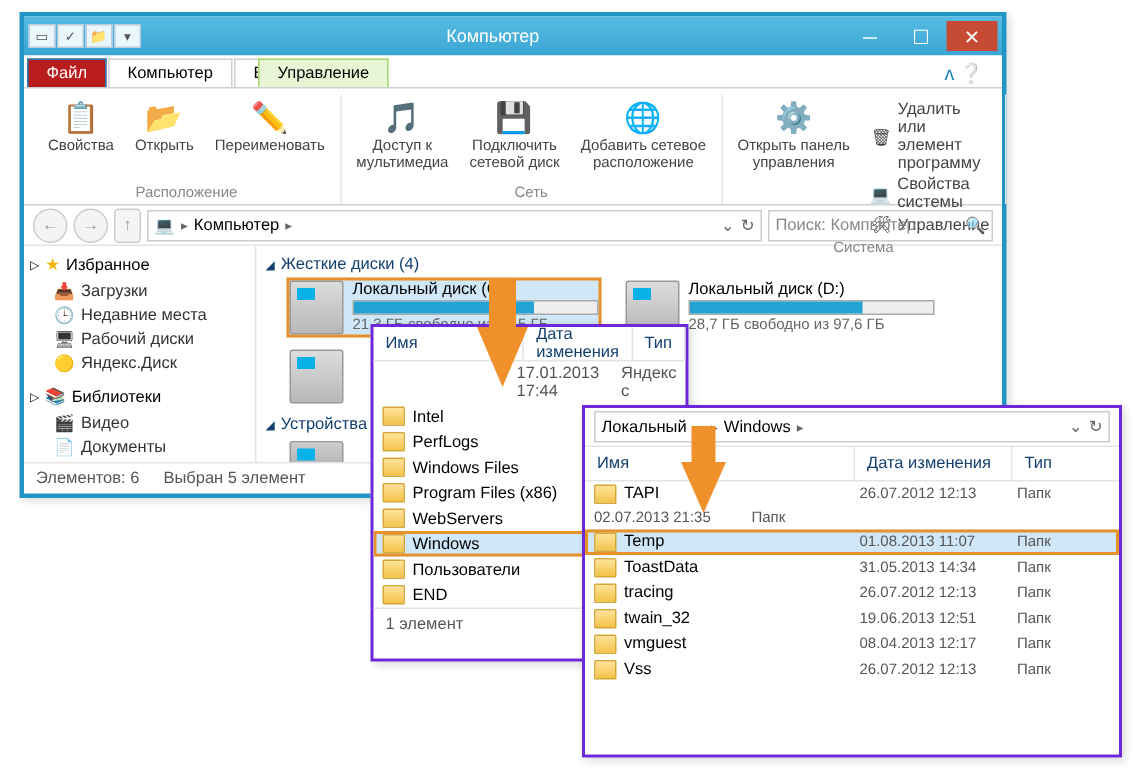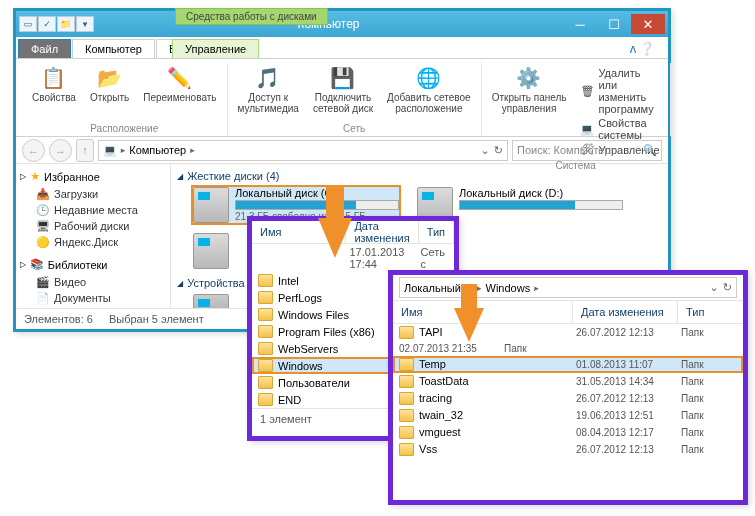--- a/index.html
+++ b/index.html
@@ -9,21 +9,21 @@
 .titlebar{height:26px;background:linear-gradient(#56bce2,#3ba5d4);display:flex;align-items:center;padding:0 3px;color:#fff}
 .tb-icons{display:flex;gap:1px}
 .tb-ico{width:18px;height:16px;background:#eaf6fb;border:1px solid #bcd;display:flex;align-items:center;justify-content:center;font-size:9px;color:#555}
 .tool-context{position:absolute;left:159px;top:-3px;background:#a5d66f;color:#444;font-size:10px;padding:2px 10px;border:1px solid #8bc34a}
 .wtitle{flex:1;text-align:center;font-size:12px}
 .wbtns{display:flex}
 .wbtn{width:34px;height:20px;display:flex;align-items:center;justify-content:center;color:#fff;font-size:13px}
 .wbtn.close{background:#c74a34}
 .tabs{height:22px;display:flex;align-items:flex-end;background:#fff;border-bottom:1px solid #d0d0d0;padding-left:2px;gap:1px;position:relative}
 .tab{padding:3px 12px;border:1px solid #d0d0d0;border-bottom:none;background:#fff;font-size:11px}
-.tab.f{background:#737373;color:#fff;border-color:#1e80b6}
+.tab.f{background:#b91c1c;color:#fff;border-color:#1e80b6}
 .tab.ctx{position:absolute;left:156px;background:#e7f5d4;border-color:#a8d670}
 .help{margin-left:auto;margin-right:6px;color:#1e80b6;font-size:13px;padding:2px 6px}
 .ribbon{height:78px;border-bottom:1px solid #d0d0d0;display:flex;padding:4px 6px 0;background:#fff}
 .rgroup{display:flex;flex-direction:column;align-items:center;border-right:1px solid #e4e4e4;padding:0 4px}
 .rrow{display:flex;gap:2px}
 .rbtn{display:flex;flex-direction:column;align-items:center;padding:2px 6px;cursor:pointer}
 .rbtn .ric{width:26px;height:26px;display:flex;align-items:center;justify-content:center;font-size:20px}
 .rbtn span{font-size:10px;color:#444;text-align:center;line-height:11px;margin-top:1px}
 .rlabel{font-size:10px;color:#888;margin-top:auto;padding-bottom:2px}
 .syslinks{display:flex;flex-direction:column;gap:2px;padding:4px 6px;font-size:10px}
@@ -47,21 +47,21 @@
 .drive.sel{background:#cfe7f7;border:2px solid #e8912a;padding:0}
 .dico{width:36px;height:36px;background:linear-gradient(#dcdcdc,#b8b8b8);border:1px solid #999;border-radius:2px;position:relative}
 .dico::after{content:"";position:absolute;left:4px;top:4px;width:12px;height:8px;background:#06b2e8}
 .dinfo{display:flex;flex-direction:column;gap:1px;flex:1}
 .dbar{height:10px;border:1px solid #aaa;background:#eee;position:relative}
 .dbar i{position:absolute;left:0;top:0;bottom:0;background:#23a3d4}
 .d1 i{width:74%}.d2 i{width:71%}
 .dfree{font-size:10px;color:#666}
 .status{height:21px;border-top:1px solid #e4e4e4;display:flex;align-items:center;padding:0 8px;gap:16px;font-size:10px;color:#555}
 
-.panel{position:absolute;background:#fff;border:5px solid #6d28d9;box-shadow:2px 2px 6px rgba(0,0,0,.15)}
+.panel{position:absolute;background:#fff;border:2px solid #6d28d9;box-shadow:2px 2px 6px rgba(0,0,0,.15)}
 .p2{left:247px;top:216px;width:212px;height:225px}
 .phead{height:23px;border-bottom:1px solid #e4e4e4;display:flex;align-items:center;font-size:11px;color:#13406e}
 .phead .col{padding:0 8px;border-right:1px solid #e4e4e4;height:100%;display:flex;align-items:center}
 .plist{overflow:hidden}
 .prow{display:flex;align-items:center;gap:5px;padding:2px 6px;font-size:11px}
 .prow.sel{background:#cfe7f7;border:2px solid #e8912a;padding:0 4px}
 .fico{width:15px;height:13px;background:linear-gradient(#ffe39a,#f3c34a);border:1px solid #d6a838;border-radius:1px}
 .pstat{height:20px;border-top:1px solid #e4e4e4;padding:0 8px;font-size:10px;color:#555;display:flex;align-items:center}
 
 .p3{left:388px;top:270px;width:360px;height:235px}
@@ -75,21 +75,20 @@
 .arrow{position:absolute;width:0;height:0}
 .ar1{left:318px;top:218px;border-left:17px solid transparent;border-right:17px solid transparent;border-top:40px solid #f0902a}
 .ar1::before{content:"";position:absolute;left:-9px;top:-72px;width:18px;height:34px;background:#f0902a}
 .ar2{left:454px;top:308px;border-left:15px solid transparent;border-right:15px solid transparent;border-top:34px solid #f0902a}
 .ar2::before{content:"";position:absolute;left:-8px;top:-58px;width:16px;height:26px;background:#f0902a}
 </style>
 </head>
 <body>
 
 <div class="window win1">
-  <div class="tool-context">Средства работы с дисками</div>
   <div class="titlebar">
     <div class="tb-icons">
       <div class="tb-ico">▭</div>
       <div class="tb-ico">✓</div>
       <div class="tb-ico">📁</div>
       <div class="tb-ico">▾</div>
     </div>
     <div class="wtitle">Компьютер</div>
     <div class="wbtns">
       <div class="wbtn">─</div>
@@ -145,21 +144,21 @@
     <div class="rgroup">
       <div class="rrow">
         <div class="rbtn">
             <div class="ric">⚙️</div>
             <span style="white-space:pre">Открыть панель
 управления</span>
           </div>
         <div class="syslinks">
           <div>
               <span>🗑</span>
-              <span>Удалить или изменить программу</span>
+              <span>Удалить или элемент программу</span>
             </div>
           <div>
               <span>💻</span>
               <span>Свойства системы</span>
             </div>
           <div>
               <span>🛠</span>
               <span>Управление</span>
             </div>
         </div>
@@ -241,20 +240,21 @@
             <span class="dfree">21,3 ГБ свободно из 82,5 ГБ</span>
           </div>
         </div>
         <div class="drive d2">
           <div class="dico"></div>
           <div class="dinfo">
             <span>Локальный диск (D:)</span>
             <div class="dbar">
                 <i></i>
               </div>
+            <span class="dfree">28,7 ГБ свободно из 97,6 ГБ</span>
           </div>
         </div>
       </div>
       <div class="drives">
         <div class="drive" style="width:100px">
             <div class="dico"></div>
           </div>
         <div class="drive" style="width:100px">
             <div class="dico"></div>
           </div>
@@ -278,21 +278,21 @@
 
 <div class="panel p2">
   <div class="phead">
     <div class="col" style="width:110px">Имя</div>
     <div class="col" style="flex:1">Дата изменения</div>
     <div class="col">Тип</div>
   </div>
   <div style="display:flex;padding:2px 6px;color:#555;font-size:10px">
     <span style="width:110px"></span>
       <span>17.01.2013 17:44</span>
-    <span style="margin-left:auto">Сеть с</span>
+    <span style="margin-left:auto">Яндекс с</span>
   </div>
   <div class="plist">
     <div class="prow">
         <span class="fico"></span>
         <span>Intel</span>
       </div>
     <div class="prow">
         <span class="fico"></span>
         <span>PerfLogs</span>
       </div>

